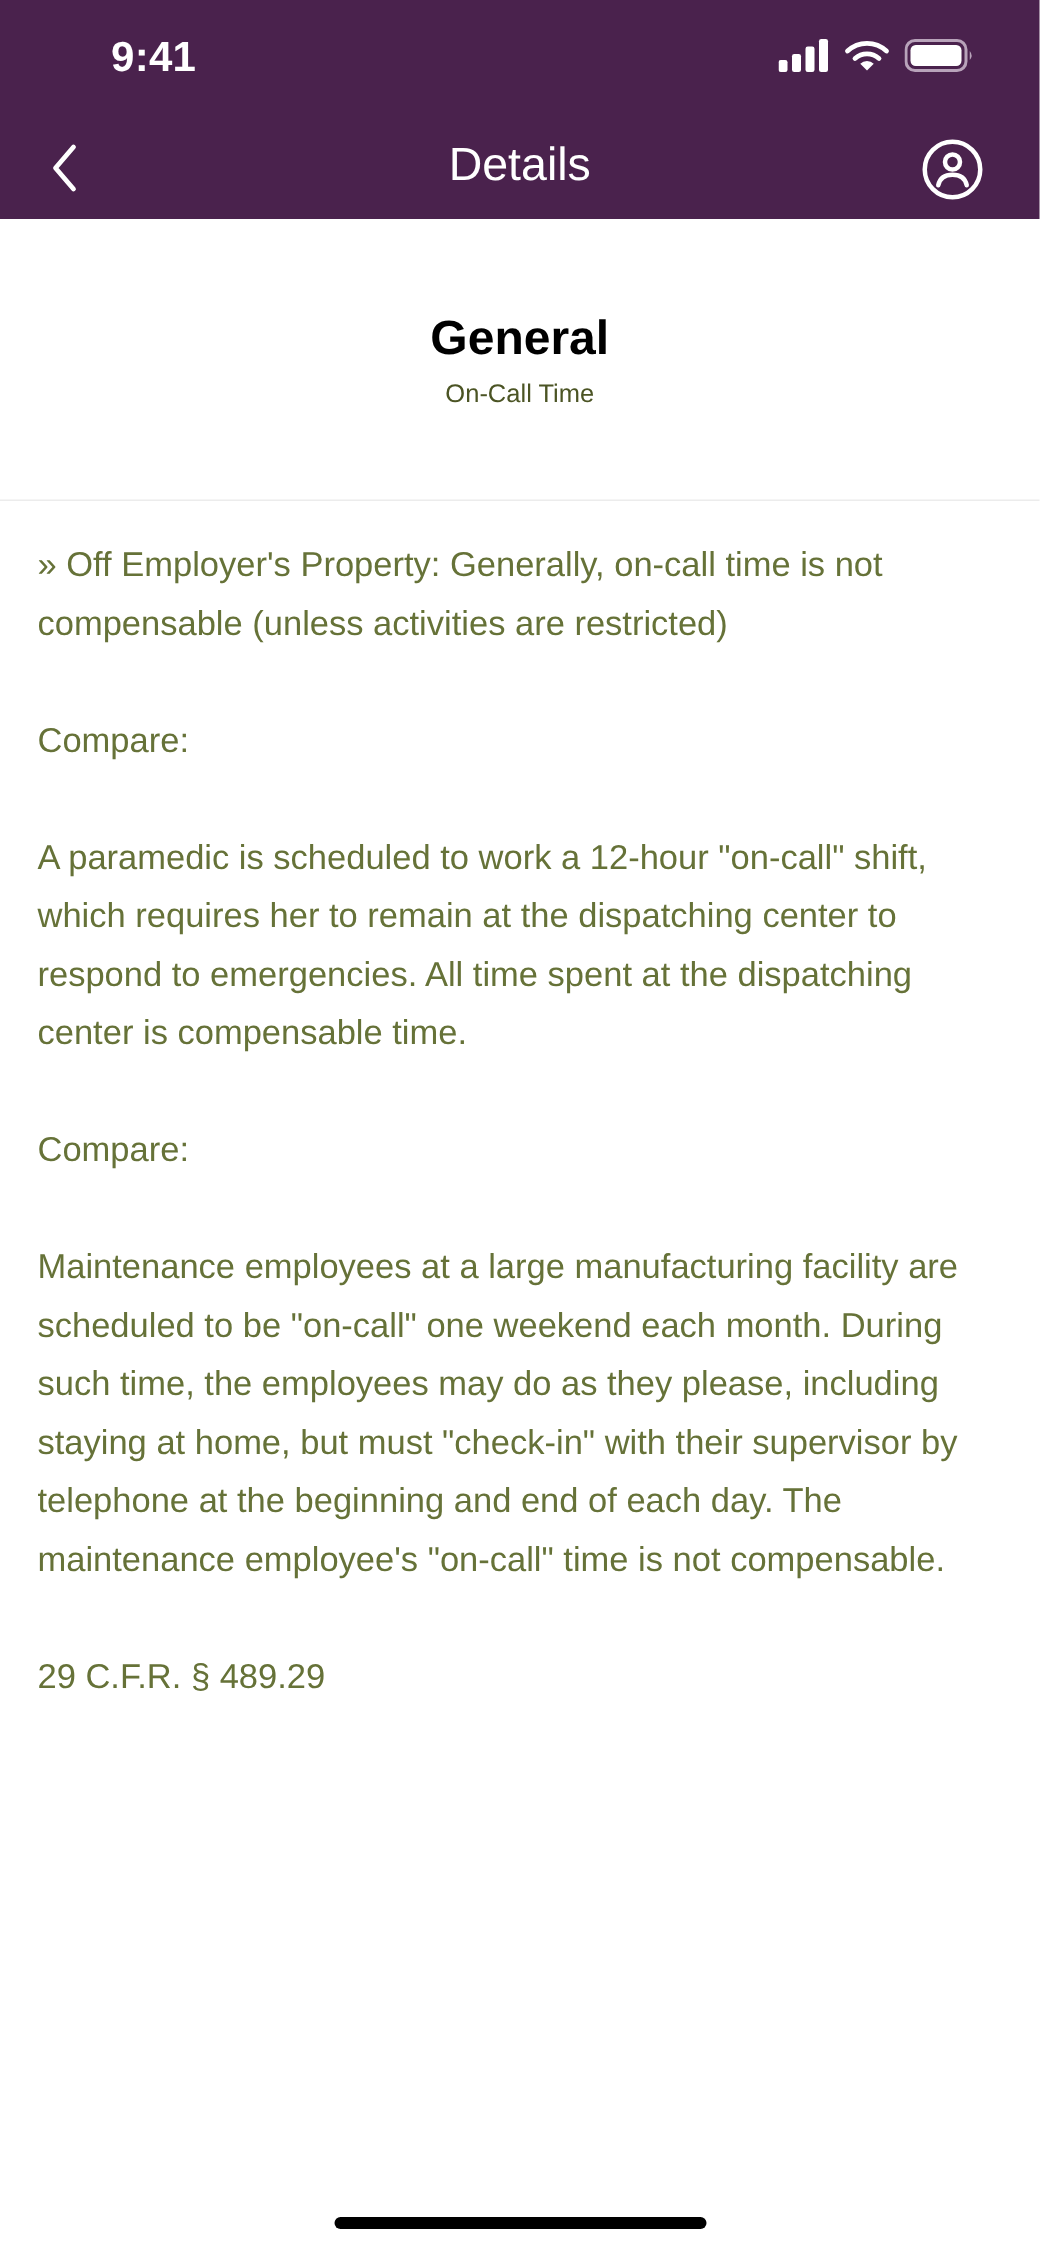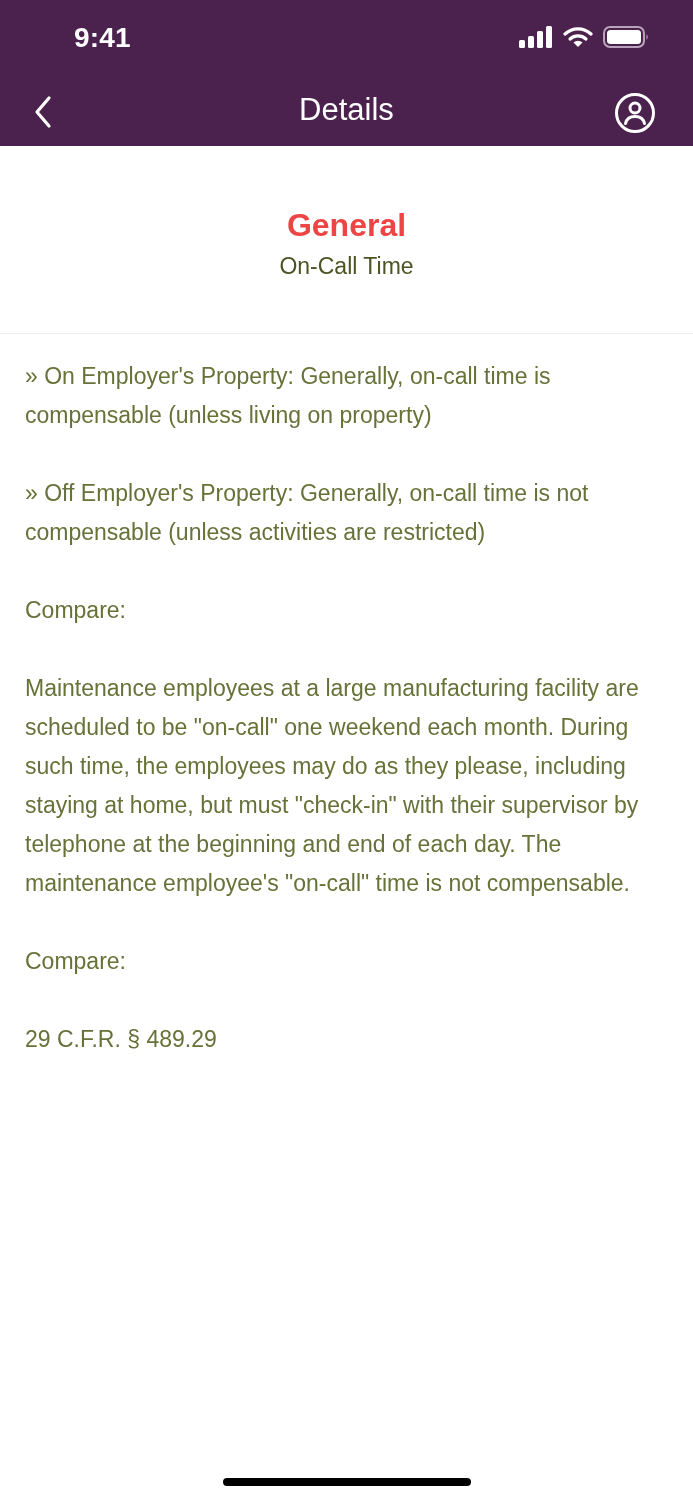--- a/index.html
+++ b/index.html
@@ -73,30 +73,30 @@
       top: 147px;
       width: 693px;
       height: 186px;
       border-bottom: 1px solid #ececec;
       text-align: center;
     }
     .header-title {
       position: absolute;
       left: 0; right: 0;
       top: 60px;
-      color: #ef4444;
+      color: #000000;
       font-size: 32px;
       font-weight: 600;
     }
     .header-subtitle {
       position: absolute;
       left: 0; right: 0;
       top: 106px;
       color: #4b5424;
-      font-size: 23px;
+      font-size: 17px;
     }
     .content {
       position: absolute;
       left: 25px;
       top: 357px;
       width: 645px;
       color: #667238;
       font-size: 23px;
       line-height: 39px;
     }
@@ -157,21 +157,21 @@
     </svg>
   </div>
 </div>
 
 <div class="header-block">
   <div class="header-title">General</div>
   <div class="header-subtitle">On-Call Time</div>
 </div>
 
 <div class="content">
-  <p>» On Employer's Property: Generally, on-call time is compensable (unless living on property)</p>
   <p>» Off Employer's Property: Generally, on-call time is not compensable (unless activities are restricted)</p>
   <p>Compare:</p>
+  <p>A paramedic is scheduled to work a 12-hour "on-call" shift, which requires her to remain at the dispatching center to respond to emergencies. All time spent at the dispatching center is compensable time.</p>
+  <p>Compare:</p>
   <p>Maintenance employees at a large manufacturing facility are scheduled to be "on-call" one weekend each month. During such time, the employees may do as they please, including staying at home, but must "check-in" with their supervisor by telephone at the beginning and end of each day. The maintenance employee's "on-call" time is not compensable.</p>
-  <p>Compare:</p>
   <p>29 C.F.R. § 489.29</p>
 </div>
 
 <div class="home-indicator"></div>
 
 </body></html>

